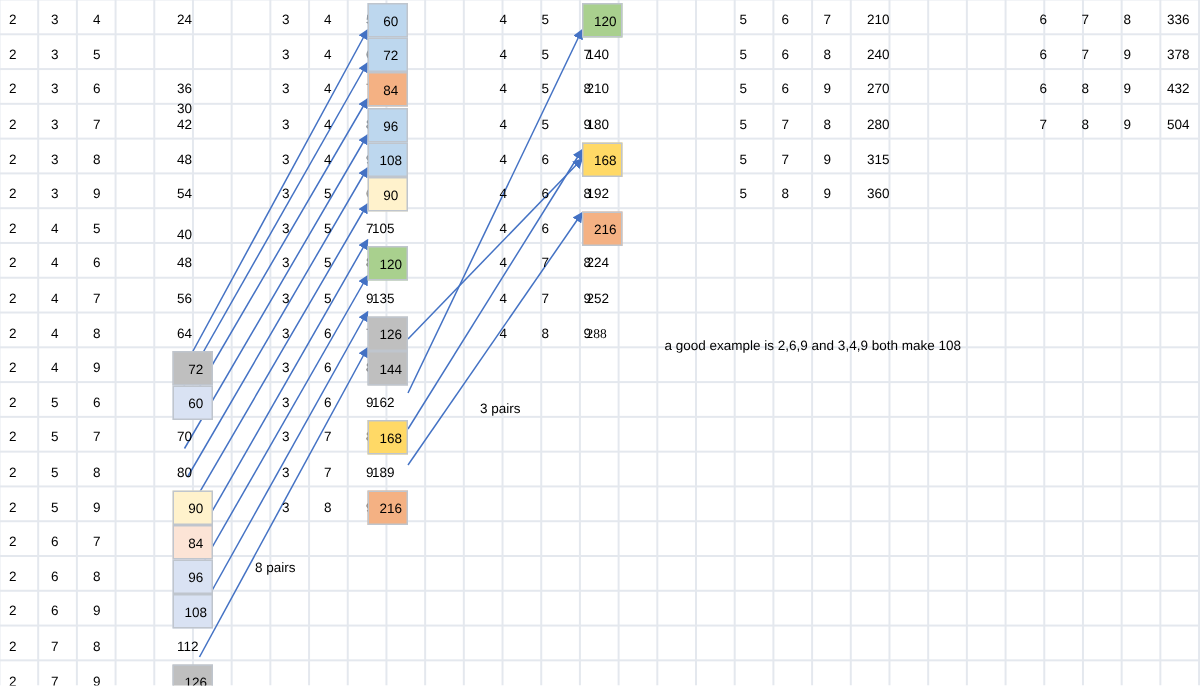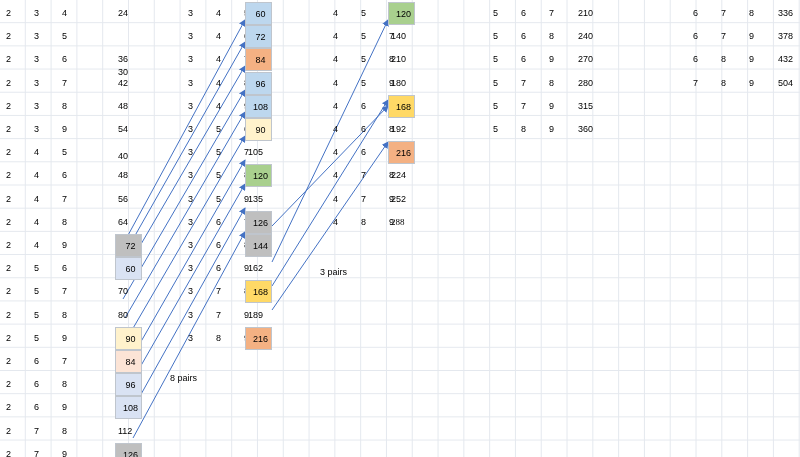--- a/index.html
+++ b/index.html
@@ -290,15 +290,16 @@
     <div class="cell num" style="left: 746px; top: 25.2px;">9</div>
     <div class="cell prod" style="left: 775px; top: 25.2px;">378</div>
     <div class="cell num" style="left: 690px; top: 48.4px;">6</div>
     <div class="cell num" style="left: 718px; top: 48.4px;">8</div>
     <div class="cell num" style="left: 746px; top: 48.4px;">9</div>
     <div class="cell prod" style="left: 775px; top: 48.4px;">432</div>
     <div class="cell num" style="left: 690px; top: 71.6px;">7</div>
     <div class="cell num" style="left: 718px; top: 71.6px;">8</div>
     <div class="cell num" style="left: 746px; top: 71.6px;">9</div>
     <div class="cell prod" style="left: 775px; top: 71.6px;">504</div>
+    <div class="note" style="left: 443px; top: 220px;">a good example is 2,6,9  and 3,4,9 both make 108</div>
     <div class="note" style="left: 320px; top: 262px;">3 pairs</div>
     <div class="note" style="left: 170px; top: 368px;">8 pairs</div>
   </div>
 
 </body></html>

